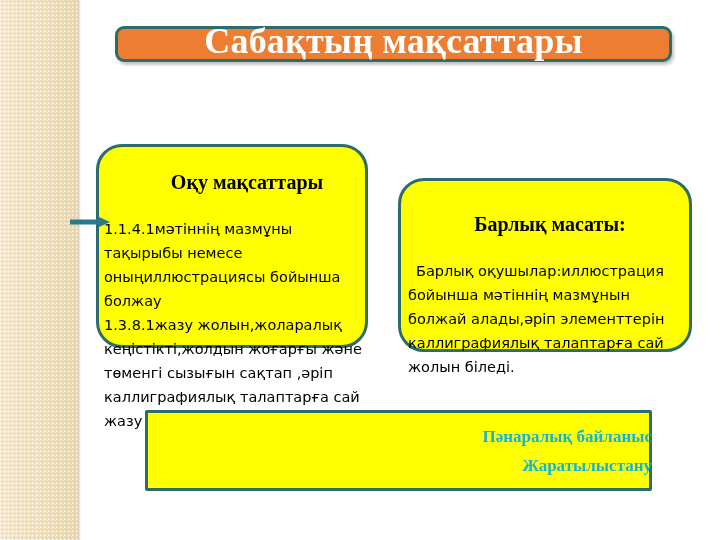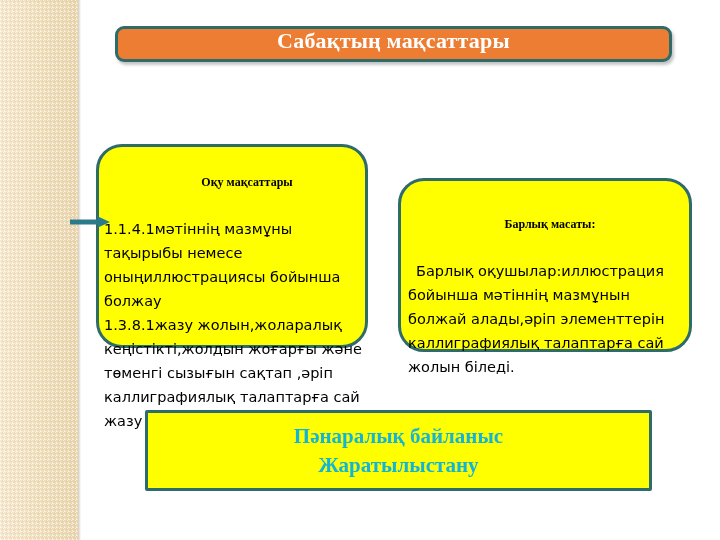--- a/index.html
+++ b/index.html
@@ -65,21 +65,21 @@
   #title-text {
     position: absolute;
     left: 115px;
     top: 21px;
     width: 557px;
     height: 40px;
     line-height: 40px;
     text-align: center;
     font-family: "Liberation Serif", serif;
     font-weight: bold;
-    font-size: 22px;
+    font-size: 36px;
     color: #ffffff;
     white-space: nowrap;
     letter-spacing: .2px;
   }
 
   
   .round-box {
     position: absolute;
     box-sizing: border-box;
     background: #ffff00;
@@ -105,21 +105,21 @@
     font-size: 14.5px;
     line-height: 24px;
     color: #000000;
     white-space: pre-line;
   }
   .box-head {
     display: block;
     text-align: center;
     font-family: "Liberation Serif", serif;
     font-weight: bold;
-    font-size: 12px;
+    font-size: 20px;
     line-height: 21px;
     color: #000000;
   }
   #text-left {
     left: 104px;
     top: 148px;
     width: 268px;
   }
   #text-left .box-head { padding-left: 18px; }
   #text-right {
@@ -150,24 +150,24 @@
     box-sizing: border-box;
     background: #ffff00;
     border: 3px solid #2e6b6b;
     border-radius: 2px;
   }
   #bottom-text {
     position: absolute;
     left: 145px;
     top: 422px;
     width: 507px;
-    text-align: center;
+    text-align: right;
     font-family: "Liberation Serif", serif;
     font-weight: bold;
-    font-size: 21px;
+    font-size: 17px;
     line-height: 29px;
     color: #13b5d6;
     white-space: pre-line;
   }
 </style>
 </head>
 <body>
 
 <div id="slide">
 

